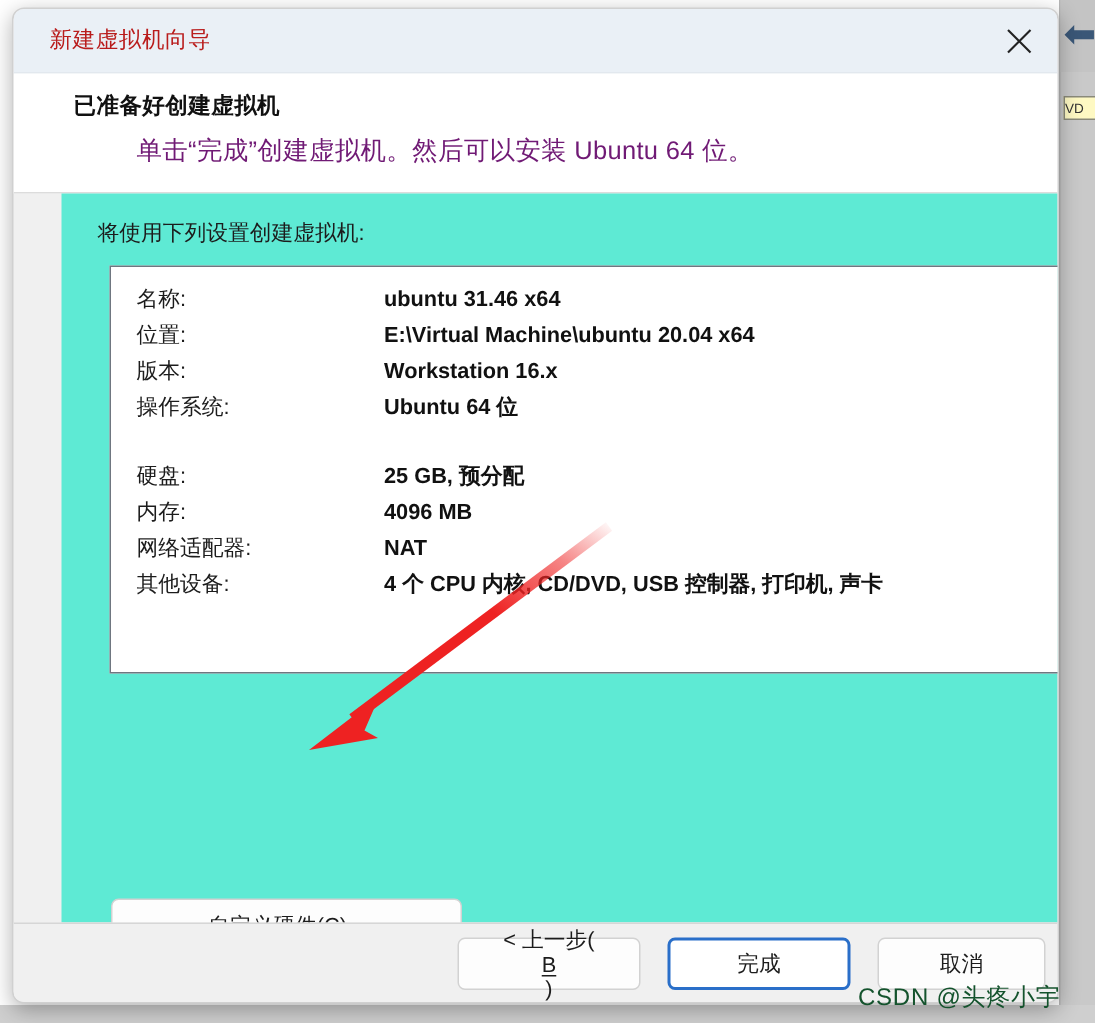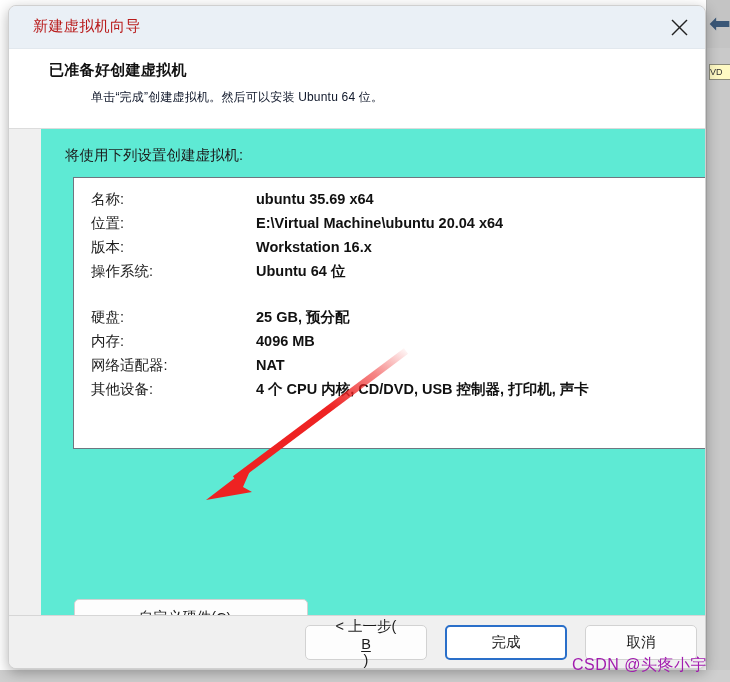--- a/index.html
+++ b/index.html
@@ -125,22 +125,22 @@
     top: 12px;
     font-size: 15px;
     font-weight: bold;
     color: #111111;
     letter-spacing: 0.3px;
   }
   .header-sub {
     position: absolute;
     left: 82px;
     top: 40px;
-    font-size: 12px;
-    color: #0f172a;
+    font-size: 17px;
+    color: #701a75;
     letter-spacing: 0.2px;
   }
 
   
   .body {
     position: relative;
     height: 486px;
     background: #5eead4;
     margin-left: 32px;
   }
@@ -249,21 +249,21 @@
     height: 682px;
     pointer-events: none;
   }
 
   
   .watermark {
     position: absolute;
     left: 572px;
     top: 655px;
     font-size: 16px;
-    color: #a21caf;
+    color: #14532d;
     letter-spacing: 0.5px;
     white-space: nowrap;
     pointer-events: none;
   }
 </style>
 </head>
 <body>
 
 <div id="desktop">
 
@@ -292,21 +292,21 @@
     </div>
 
     <div class="body">
       <div class="body-intro">将使用下列设置创建虚拟机:</div>
 
       <div class="settings-panel">
         <div class="settings-rows">
 
           <div class="srow">
             <span class="lbl">名称:</span>
-            <span class="val">ubuntu 35.69 x64</span>
+            <span class="val">ubuntu 31.46 x64</span>
           </div>
           <div class="srow">
             <span class="lbl">位置:</span>
             <span class="val">E:\Virtual Machine\ubuntu 20.04 x64</span>
           </div>
           <div class="srow">
             <span class="lbl">版本:</span>
             <span class="val">Workstation 16.x</span>
           </div>
           <div class="srow">

